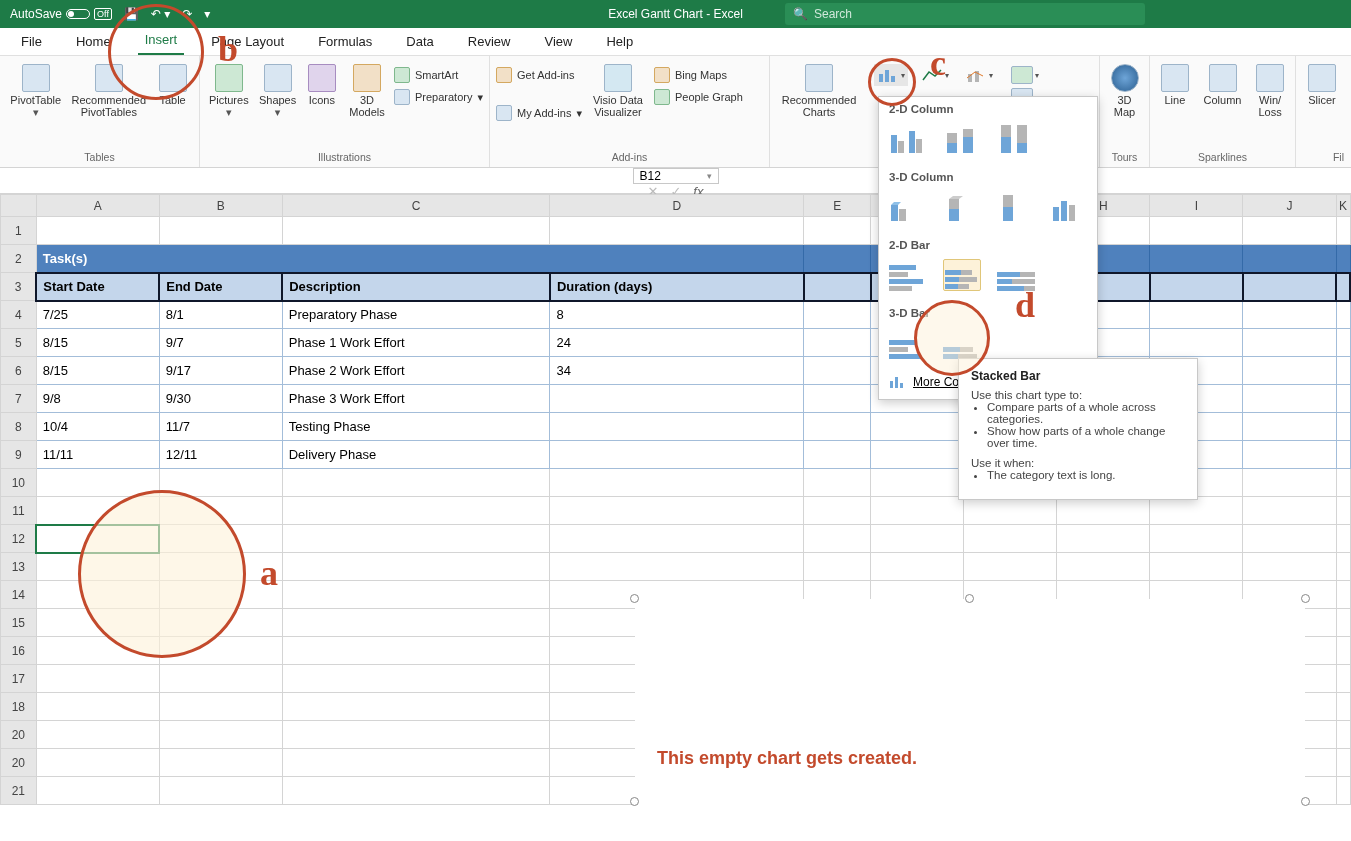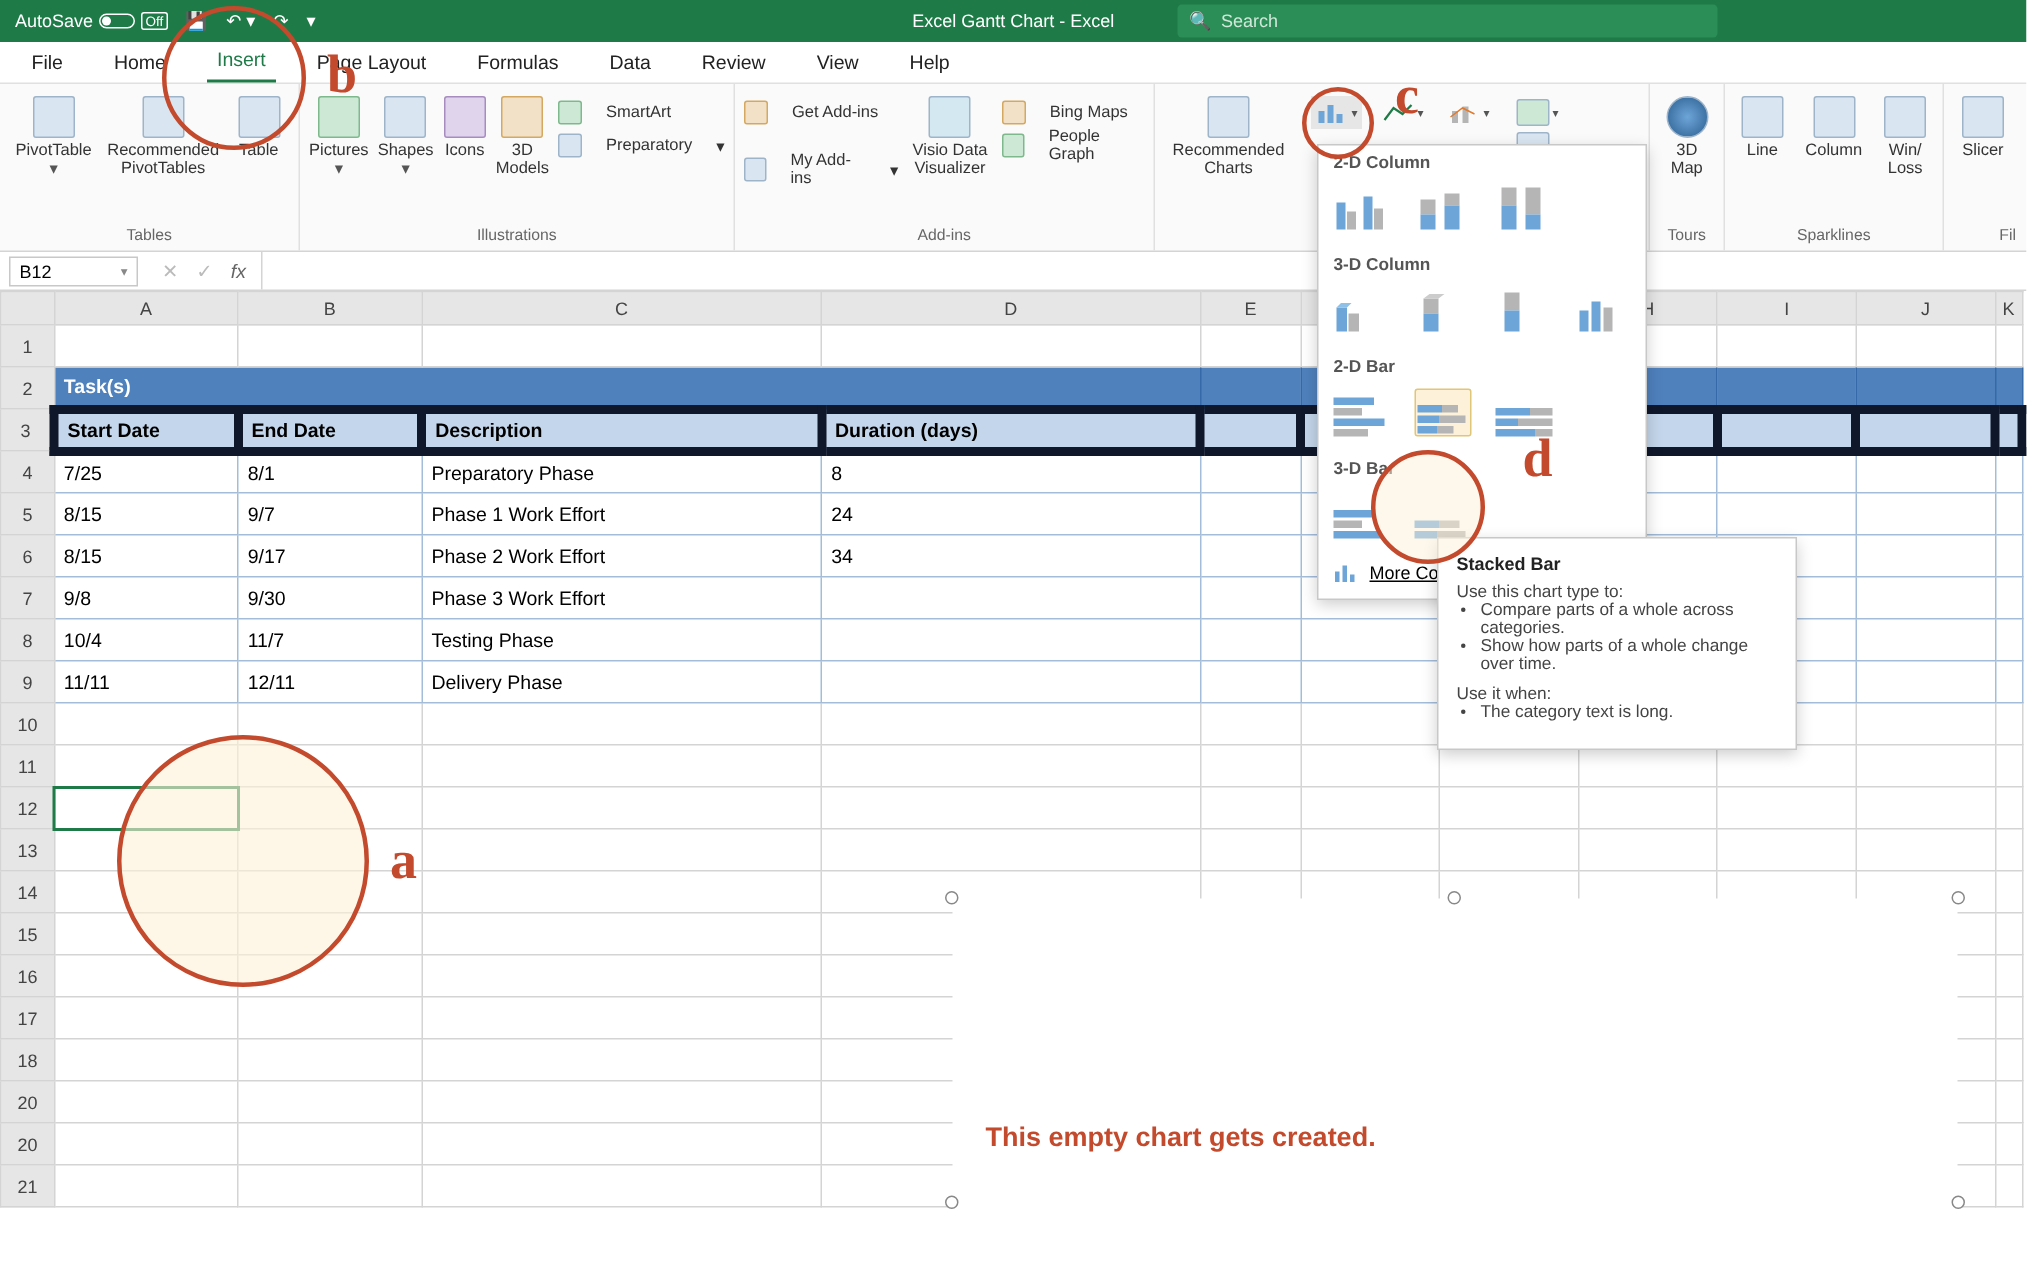--- a/index.html
+++ b/index.html
@@ -18,48 +18,48 @@
   .tabs-row { height: 28px; background:#fff; border-bottom:1px solid #e0e0e0; display:flex; align-items:flex-end; padding:0 14px; gap:20px; font-size:13px; color:#222; }
   .tab { padding:4px 7px 6px; cursor:pointer; }
   .tab.active { color:#1e7b47; border-bottom:2px solid #1e7b47; }
 
   .ribbon { height: 112px; background:#fafafa; border-bottom:1px solid #d4d4d4; display:flex; }
   .ribbon-group { border-right:1px solid #e0e0e0; display:flex; flex-direction:column; justify-content:space-between; padding:4px 6px 2px; }
   .group-items { display:flex; align-items:flex-start; gap:6px; flex:1; }
   .group-label { text-align:center; font-size:10.5px; color:#666; padding-bottom:2px; }
   .rbtn-big { display:flex; flex-direction:column; align-items:center; width:64px; font-size:11px; color:#333; cursor:pointer; }
   .rbtn-big .icon-ph { width:28px; height:28px; margin:4px 0 2px; }
-  .rbtn-sm { display:flex; align-items:center; gap:16px; font-size:11px; color:#333; cursor:pointer; height:22px; }
+  .rbtn-sm { display:flex; align-items:center; gap:5px; font-size:11px; color:#333; cursor:pointer; height:22px; }
   .rbtn-sm .icon-ph { width:16px; height:16px; }
   .rbtn-col { display:flex; flex-direction:column; }
   .icon-ph { background:#d9e6f2; border:1px solid #9db4c9; border-radius:2px; }
   .icon-ph.green { background:#cde8d4; border-color:#7fb88d; }
   .icon-ph.orange { background:#f2e0c7; border-color:#d4a860; }
   .icon-ph.purple { background:#e0d4ec; border-color:#a78cc0; }
 
   .chart-btn-row { display:flex; gap:10px; padding:4px 6px; }
   .chart-btn { width:34px; height:22px; display:flex; align-items:center; justify-content:center; cursor:pointer; border:1px solid transparent; }
   .chart-btn.hl { background:#e6e6e6; }
   .chev-down { font-size:8px; color:#555; margin-left:2px; }
 
-  .formula-bar { height:26px; border-bottom:1px solid #d4d4d4; display:flex; align-items:center; font-size:12px; }
+  .formula-bar { height:26px; border-bottom:1px solid #d4d4d4; display:flex; align-items:center; font-size:12px;flex-direction:column; }
   .name-box { width:86px; height:20px; margin:0 6px; border:1px solid #c8c8c8; padding:0 6px; display:flex; align-items:center; justify-content:space-between; background:#fff; }
   .fx-btns { display:flex; align-items:center; gap:12px; padding:0 10px; color:#888; font-size:13px; }
   .fx-label { font-style:italic; color:#666; }
 
   .grid-wrap { position:relative; }
   table.sheet { border-collapse:collapse; table-layout:fixed; }
   .sheet th, .sheet td { border:1px solid #d4d4d4; font-size:13px; }
   .sheet thead th { background:#e6e6e6; height:22px; color:#444; font-weight:normal; font-size:12px; }
   .sheet tbody th { background:#e6e6e6; width:36px; color:#444; font-weight:normal; text-align:center; font-size:12px; }
   .sheet td { height:28px; padding:0 6px; text-align:left; }
   .colA{width:36px;} .colB{width:124px;} .colC{width:124px;} .colD{width:270px;} .colE{width:256px;} .colF{width:68px;} .colG{width:94px;} .colH{width:94px;} .colI{width:94px;} .colJ{width:94px;} .colK{width:94px;}
 
   .hdr-row td { background:#4f81bd; color:#fff; font-weight:600; border:1px solid #346aa8; }
-  .sub-row td { background:#c4d6eb; color:#000; font-weight:600; border:6px solid #0f172a; }
+  .sub-row td { background:#c4d6eb; color:#000; font-weight:600; border:2px solid #0f172a; }
   .data-row td { border:1px solid #a3bdd9; }
 
   .sel-cell { outline:2px solid #1e7b47; outline-offset:-1px; background:#fff; }
 
   .chart-obj { position:absolute; left:635px; top:405px; width:670px; height:405px; background:#fff; z-index:3; }
   .chart-handle { position:absolute; width:9px; height:9px; border:1px solid #888; background:#fff; border-radius:50%; }
 
   .chart-menu { position:absolute; left:878px; top:96px; width:220px; background:#fff; border:1px solid #c8c8c8; box-shadow:0 3px 10px rgba(0,0,0,0.2); z-index:5; font-size:12px; padding-bottom:4px; }
   .chart-menu .sec-label { padding:6px 10px 4px; color:#555; font-weight:600; font-size:11.5px; }
   .chart-menu .type-row { display:flex; gap:16px; padding:4px 10px 10px; }

